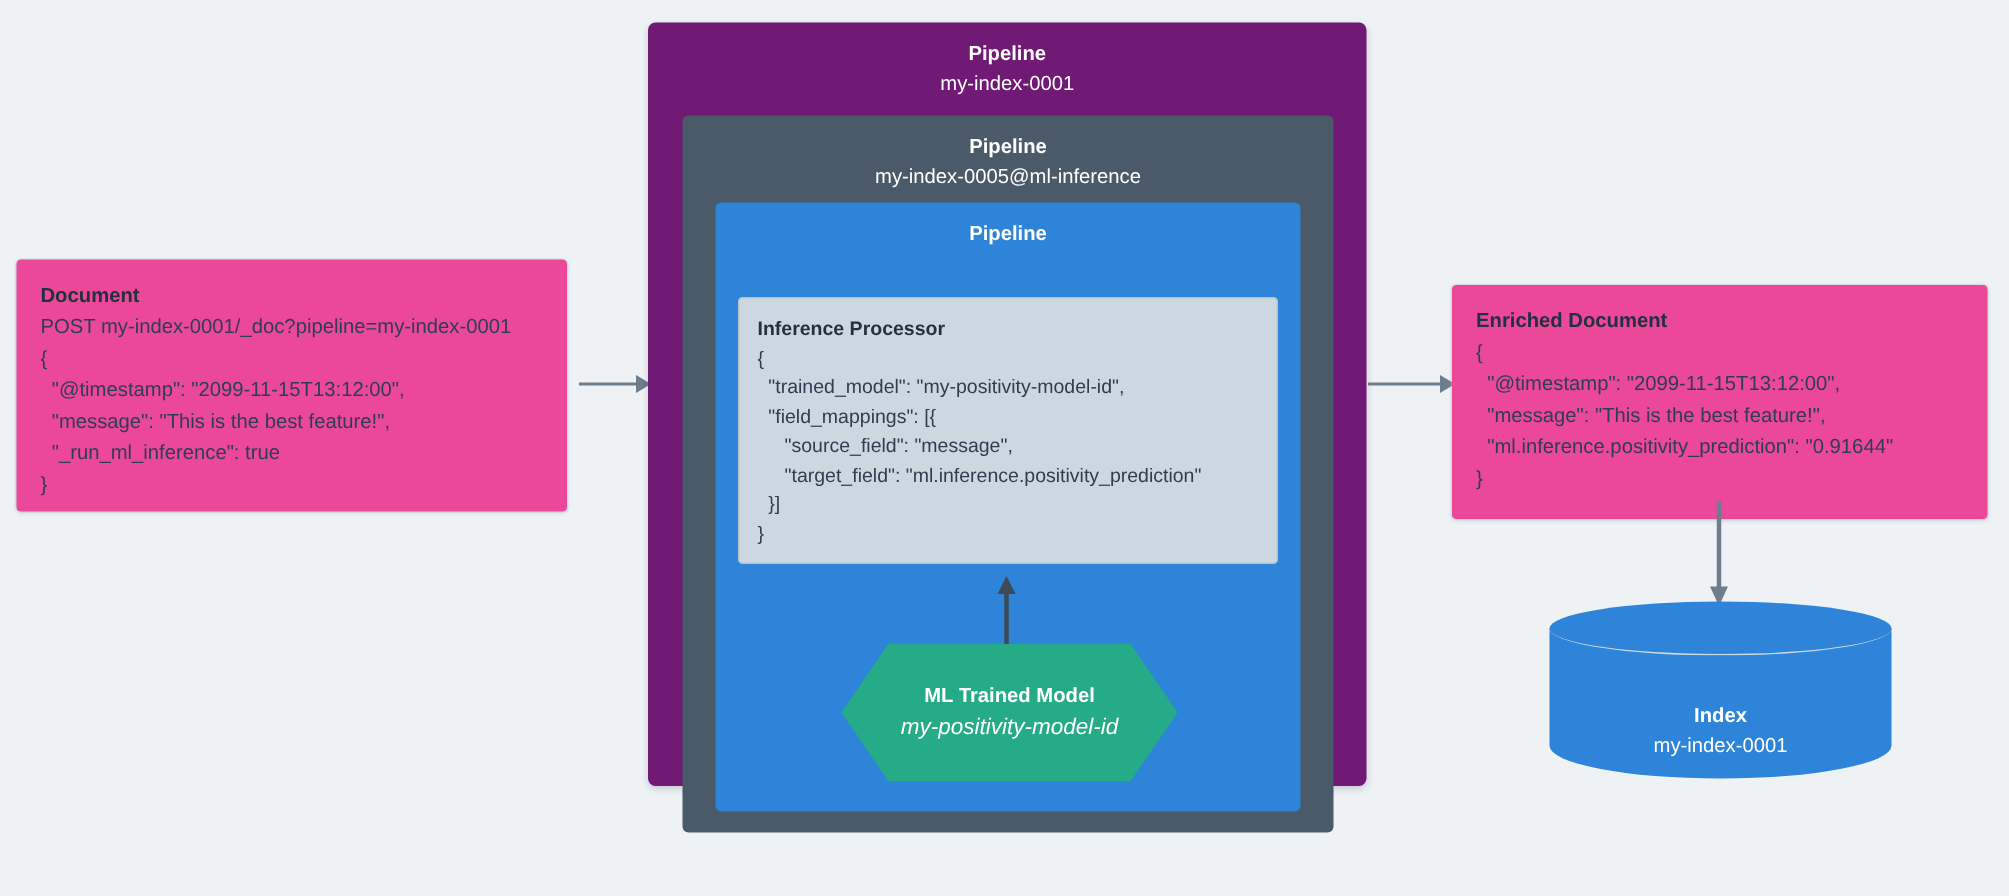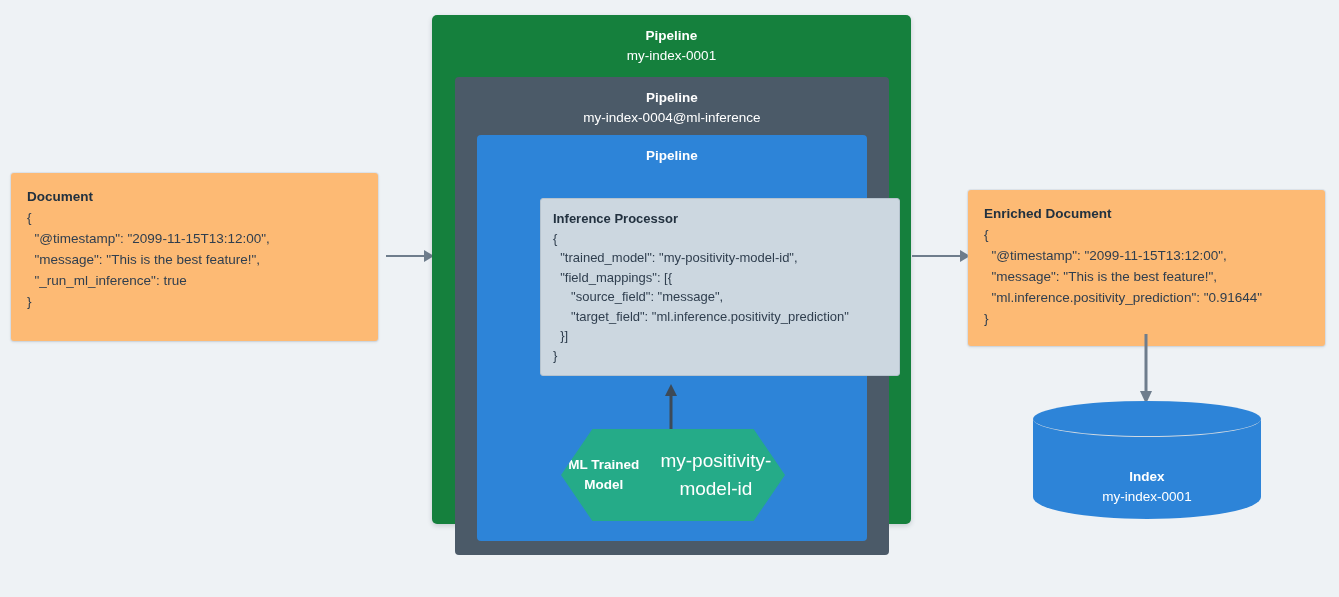--- a/index.html
+++ b/index.html
@@ -18,21 +18,21 @@
 
   .canvas {
     position: absolute;
     inset: 0;
     background: #eef2f5;
   }
 
   
   .doc-card {
     position: absolute;
-    background: #fdba74;
+    background: #ec4899;
     border-radius: 3px;
     box-shadow: 0 1px 3px rgba(40,55,70,0.14), 0 0 0 1px rgba(200,210,220,0.35);
     box-sizing: border-box;
     padding: 14px 16px;
   }
   .doc-title {
     font-weight: bold;
     font-size: 13.5px;
     color: #22313f;
     line-height: 1.55;
@@ -46,21 +46,21 @@
   }
 
   #document-card { left: 11px; top: 173px; width: 367px; height: 168px; }
   #enriched-card { left: 968px; top: 190px; width: 357px; height: 156px; }
 
   
   .pipe-outer {
     position: absolute;
     left: 432px; top: 15px;
     width: 479px; height: 509px;
-    background: #15803d;
+    background: #701a75;
     border-radius: 5px;
     box-shadow: 0 2px 5px rgba(40,55,70,0.20);
   }
   .pipe-mid {
     position: absolute;
     left: 23px; top: 62px;
     width: 434px; height: 478px;
     background: #4b5a68;
     border-radius: 4px;
   }
@@ -90,21 +90,20 @@
   
   .processor {
     position: absolute;
     left: 15px; top: 63px;
     width: 360px; height: 178px;
     background: #ccd7e0;
     border: 1px solid #b6c3ce;
     border-radius: 3px;
     box-sizing: border-box;
     padding: 10px 12px;
-    margin-left: 48px;
   }
   .proc-title {
     font-weight: bold;
     font-size: 13px;
     color: #22313f;
     line-height: 1.5;
     white-space: pre;
   }
   .proc-line {
     font-size: 13px;
@@ -114,28 +113,28 @@
   }
 
   
   .hexagon {
     position: absolute;
     left: 561px; top: 429px;
     width: 224px; height: 92px;
     background: #25ab88;
     clip-path: polygon(14% 0%, 86% 0%, 100% 50%, 86% 100%, 14% 100%, 0% 50%);
     display: flex;
-    flex-direction: row;
+    flex-direction: column;
     align-items: center;
     justify-content: center;
     color: #ffffff;
     text-align: center;
   }
   .hexagon .kind { font-weight: bold; font-size: 13.5px; line-height: 1.45; }
-  .hexagon .name { font-size: 19px; line-height: 1.45; }
+  .hexagon .name { font-size: 15px; line-height: 1.45; font-style: italic; }
 
   
   .cylinder {
     position: absolute;
     left: 1033px; top: 401px;
     width: 216px; height: 128px;
   }
   .cyl-body {
     position: absolute;
     left: 0; top: 18px;
@@ -169,20 +168,21 @@
   #arrow-enriched-to-index { left: 1138px; top: 334px; width: 16px; height: 70px; }
   #arrow-model-to-processor { left: 663px; top: 384px; width: 16px; height: 52px; }
 </style>
 </head>
 <body>
 
 <div class="canvas">
 
   <div class="doc-card" id="document-card">
     <div class="doc-title">Document</div>
+    <div class="doc-line">POST my-index-0001/_doc?pipeline=my-index-0001</div>
     <div class="doc-line">{</div>
     <div class="doc-line">  "@timestamp": "2099-11-15T13:12:00",</div>
     <div class="doc-line">  "message": "This is the best feature!",</div>
     <div class="doc-line">  "_run_ml_inference": true</div>
     <div class="doc-line">}</div>
   </div>
 
   <div class="arrow" id="arrow-doc-to-pipeline">
     <svg width="48" height="16" viewBox="0 0 48 16">
       <line x1="0" y1="8" x2="38" y2="8" stroke="#6e7d8c" stroke-width="2"></line>
@@ -192,21 +192,21 @@
 
   <div class="pipe-outer">
     <div class="pipe-head">
       <div class="kind">Pipeline</div>
       <div class="name">my-index-0001</div>
     </div>
 
     <div class="pipe-mid">
       <div class="pipe-head">
         <div class="kind">Pipeline</div>
-        <div class="name">my-index-0004@ml-inference</div>
+        <div class="name">my-index-0005@ml-inference</div>
       </div>
 
       <div class="pipe-inner">
         <div class="pipe-head">
           <div class="kind">Pipeline</div>
         </div>
 
         <div class="processor">
           <div class="proc-title">Inference Processor</div>
           <div class="proc-line">{</div>

